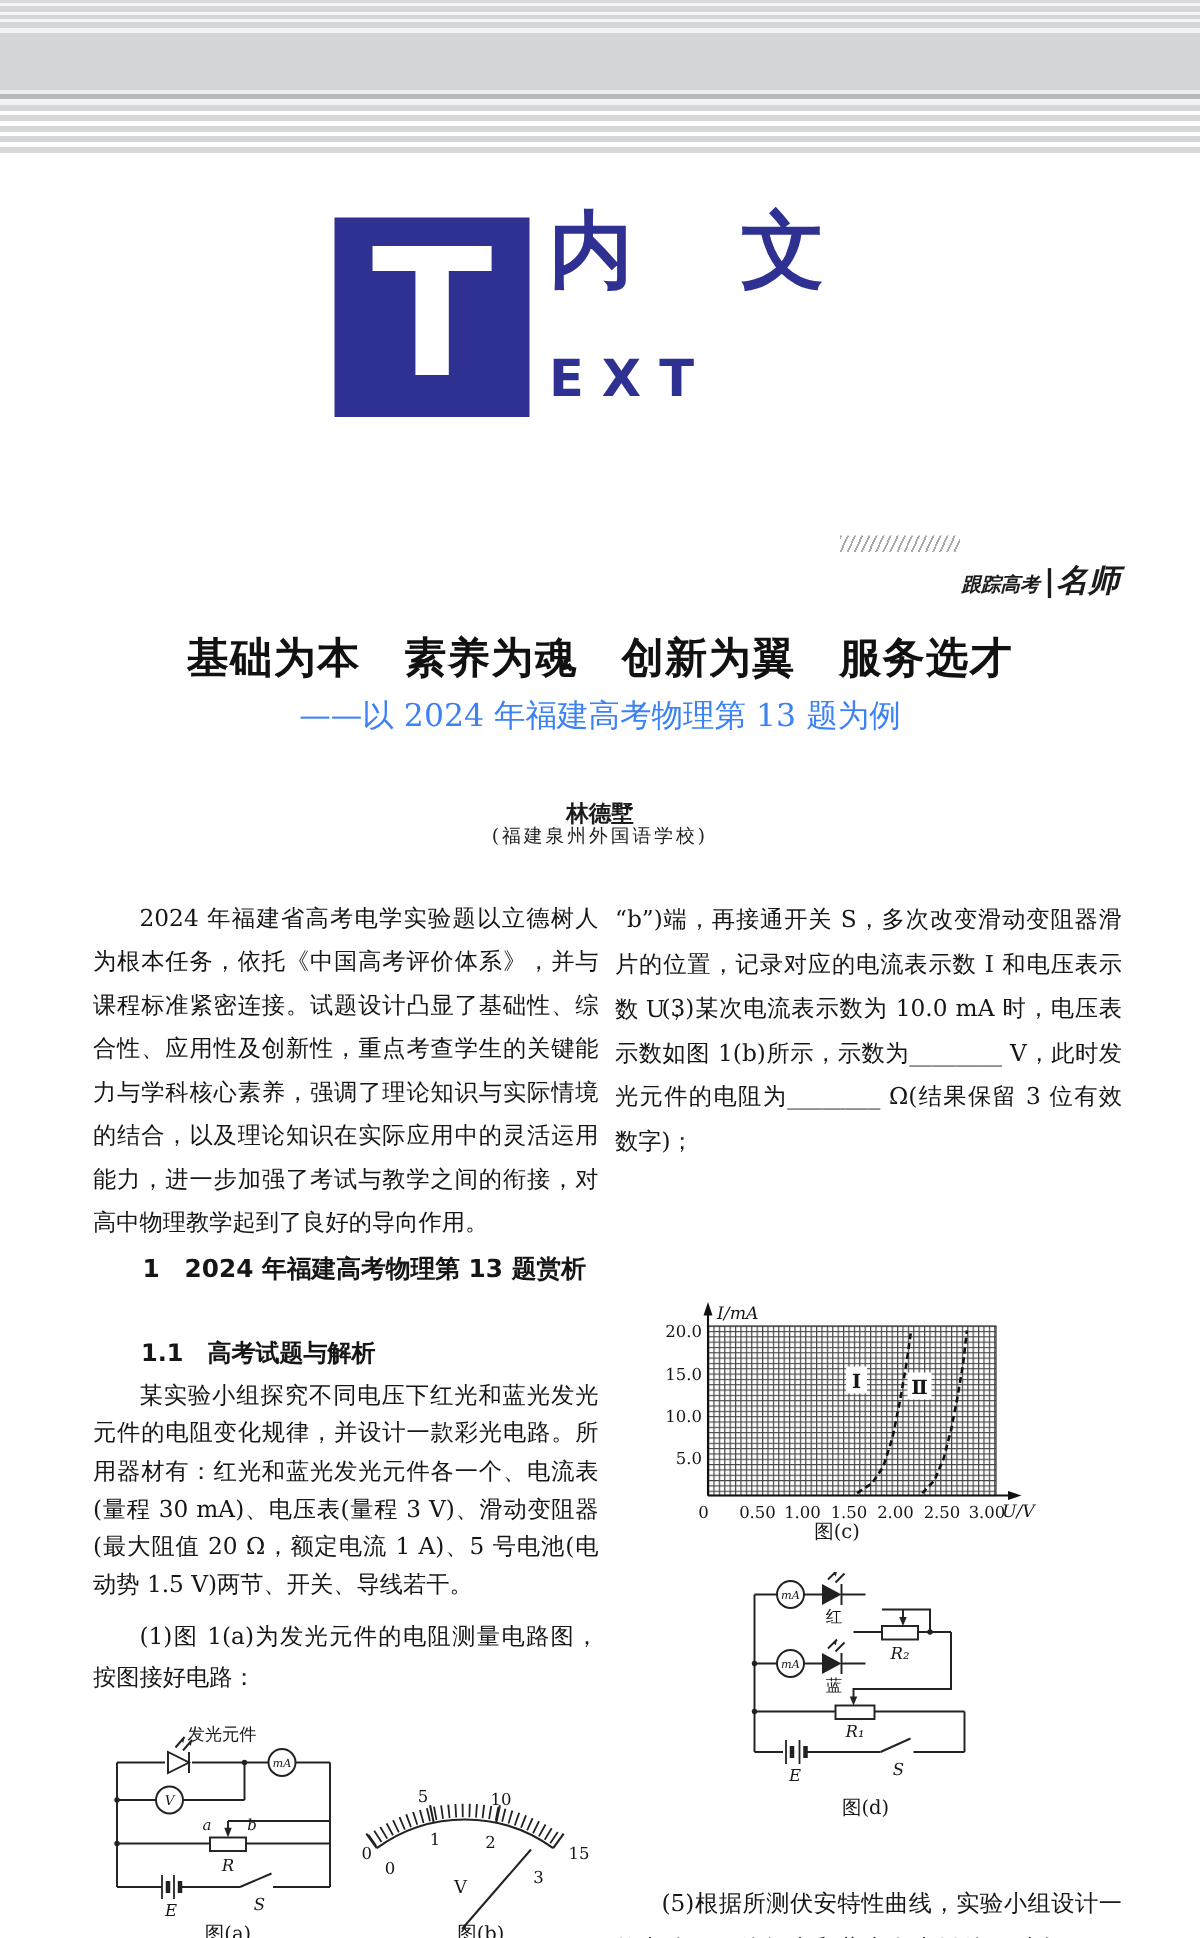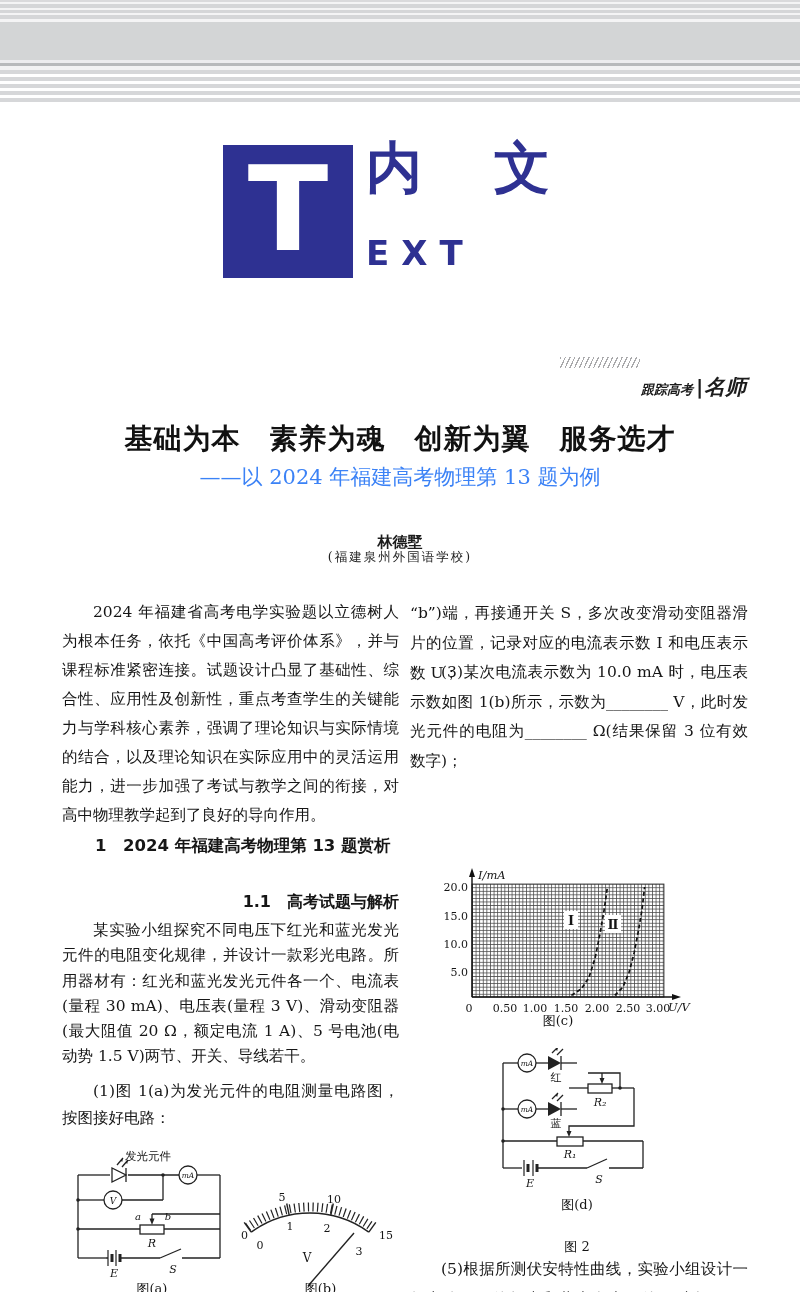--- a/index.html
+++ b/index.html
@@ -81,21 +81,21 @@
     <span class="tag-label">名师</span>
   </div>
 
   <div class="abs title">基础为本　素养为魂　创新为翼　服务选才</div>
   <div class="abs subtitle">——以 2024 年福建高考物理第 13 题为例</div>
   <div class="abs author">林德墅</div>
   <div class="abs affil">(福建泉州外国语学校)</div>
 
   <div class="abs col p" style="left:62px;top:598px;line-height:29px;">2024 年福建省高考电学实验题以立德树人为根本任务，依托《中国高考评价体系》，并与课程标准紧密连接。试题设计凸显了基础性、综合性、应用性及创新性，重点考查学生的关键能力与学科核心素养，强调了理论知识与实际情境的结合，以及理论知识在实际应用中的灵活运用能力，进一步加强了考试与教学之间的衔接，对高中物理教学起到了良好的导向作用。</div>
   <div class="abs col h1" style="left:62px;top:830px;">1　2024 年福建高考物理第 13 题赏析</div>
-  <div class="abs col h2" style="left:62px;top:892px;text-align:right;">1.1　高考试题与解析</div>
+  <div class="abs col h2" style="left:62px;top:892px;">1.1　高考试题与解析</div>
   <div class="abs col p" style="left:62px;top:918px;line-height:25.3px;">某实验小组探究不同电压下红光和蓝光发光元件的电阻变化规律，并设计一款彩光电路。所用器材有：红光和蓝光发光元件各一个、电流表(量程 30 mA)、电压表(量程 3 V)、滑动变阻器(最大阻值 20 Ω，额定电流 1 A)、5 号电池(电动势 1.5 V)两节、开关、导线若干。</div>
   <div class="abs col p" style="left:62px;top:1078px;line-height:27px;">(1)图 1(a)为发光元件的电阻测量电路图，按图接好电路：</div>
 
   <svg class="abs" style="left:62px;top:1148px;" width="180" height="144" viewBox="0 0 180 144">
     <g stroke="#222" stroke-width="1.3" fill="none">
       <line x1="16" y1="27" x2="48" y2="27"></line>
       <line x1="66" y1="27" x2="117" y2="27"></line>
       <line x1="135" y1="27" x2="158" y2="27"></line>
       <line x1="158" y1="27" x2="158" y2="110"></line>
       <line x1="16" y1="27" x2="16" y2="110"></line>
@@ -260,17 +260,16 @@
     <text x="65" y="18" font-size="7.5" text-anchor="middle" class="svg-it">mA</text>
     <text x="65" y="64" font-size="7.5" text-anchor="middle" class="svg-it">mA</text>
     <text x="94" y="33" font-size="11" text-anchor="middle">红</text>
     <text x="94" y="79" font-size="11" text-anchor="middle">蓝</text>
     <text x="138" y="58" font-size="11" text-anchor="middle" class="svg-it">R₂</text>
     <text x="108" y="110" font-size="11" text-anchor="middle" class="svg-it">R₁</text>
     <text x="68" y="139" font-size="11" text-anchor="middle" class="svg-it">E</text>
     <text x="137" y="135" font-size="11" text-anchor="middle" class="svg-it">S</text>
   </svg>
   <div class="abs cap" style="left:462px;top:1196px;width:230px;">图(d)</div>
-  <div class="abs cap" style="left:462px;top:1238px;width:230px;">图 2</div>
 
   <div class="abs col p" style="left:410px;top:1254px;width:338px;line-height:30px;">(5)根据所测伏安特性曲线，实验小组设计一款电路，可使红光和蓝光发光元件同时在 10.0 mA</div>
 
 </div>
 
 </body></html>

